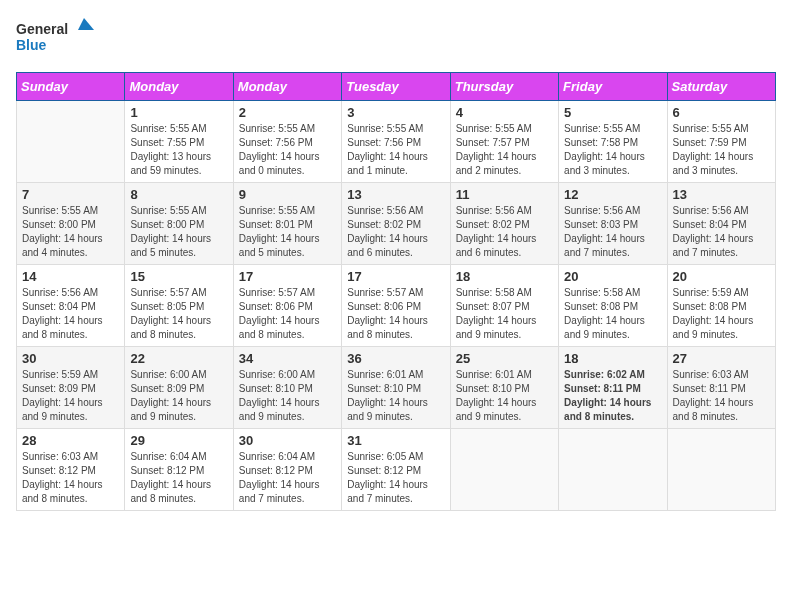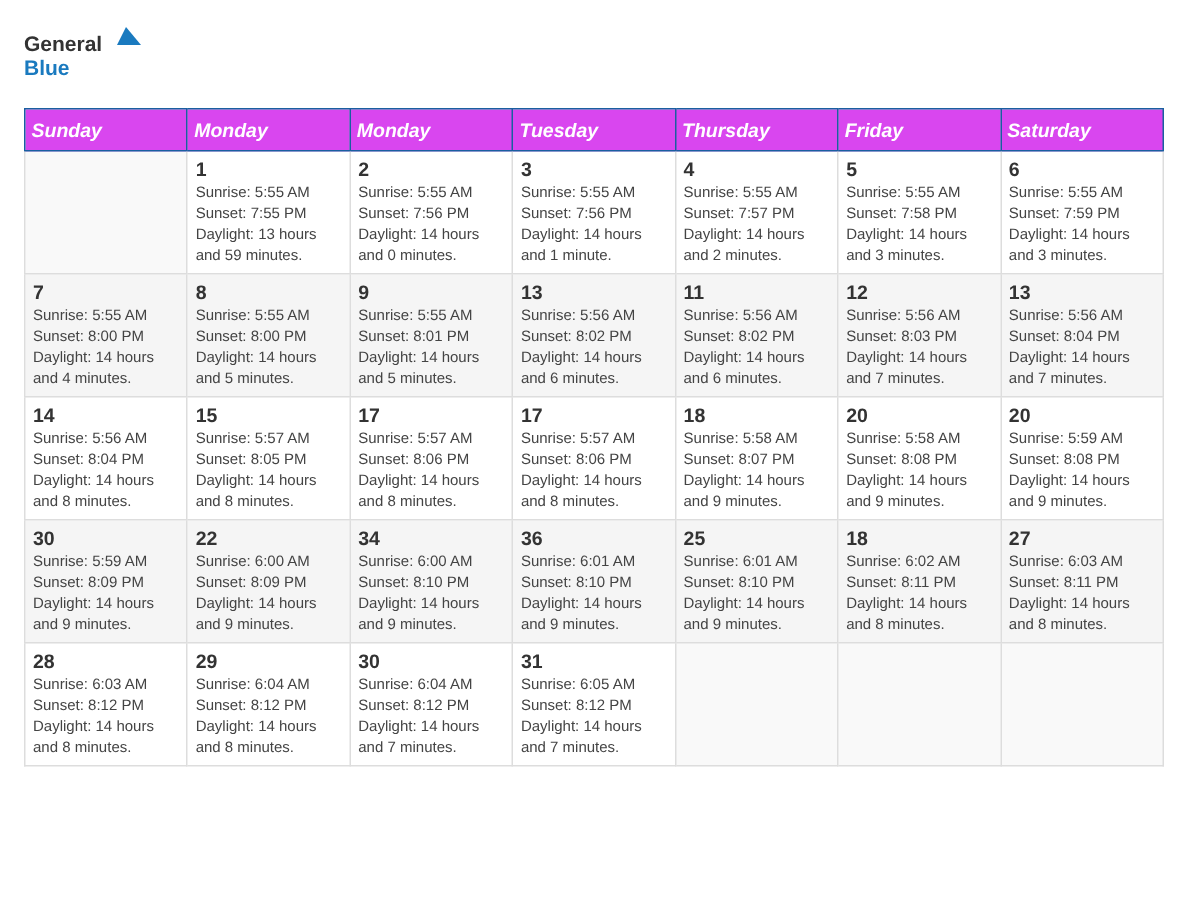--- a/index.html
+++ b/index.html
@@ -288,21 +288,21 @@
         </td>
         <td>
           <span class="day-number">25</span>
           <div class="day-info" style="white-space: pre-line;">Sunrise: 6:01 AM
 Sunset: 8:10 PM
 Daylight: 14 hours
 and 9 minutes.</div>
         </td>
         <td>
           <span class="day-number">18</span>
-          <div class="day-info" style="white-space: pre-line;">Sunrise: 6:02 AM
+          <div class="day-info" style="white-space: pre-line; font-weight: bold;">Sunrise: 6:02 AM
 Sunset: 8:11 PM
 Daylight: 14 hours
 and 8 minutes.</div>
         </td>
         <td>
           <span class="day-number">27</span>
           <div class="day-info" style="white-space: pre-line;">Sunrise: 6:03 AM
 Sunset: 8:11 PM
 Daylight: 14 hours
 and 8 minutes.</div>

